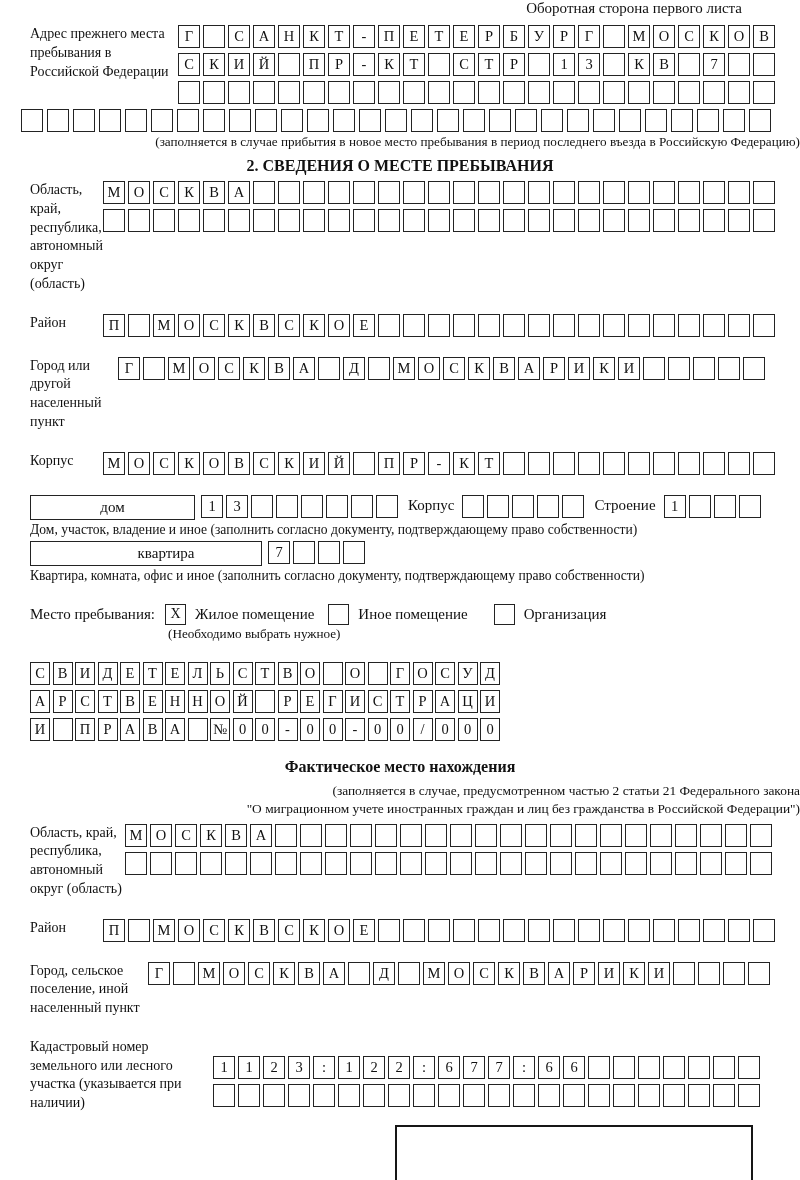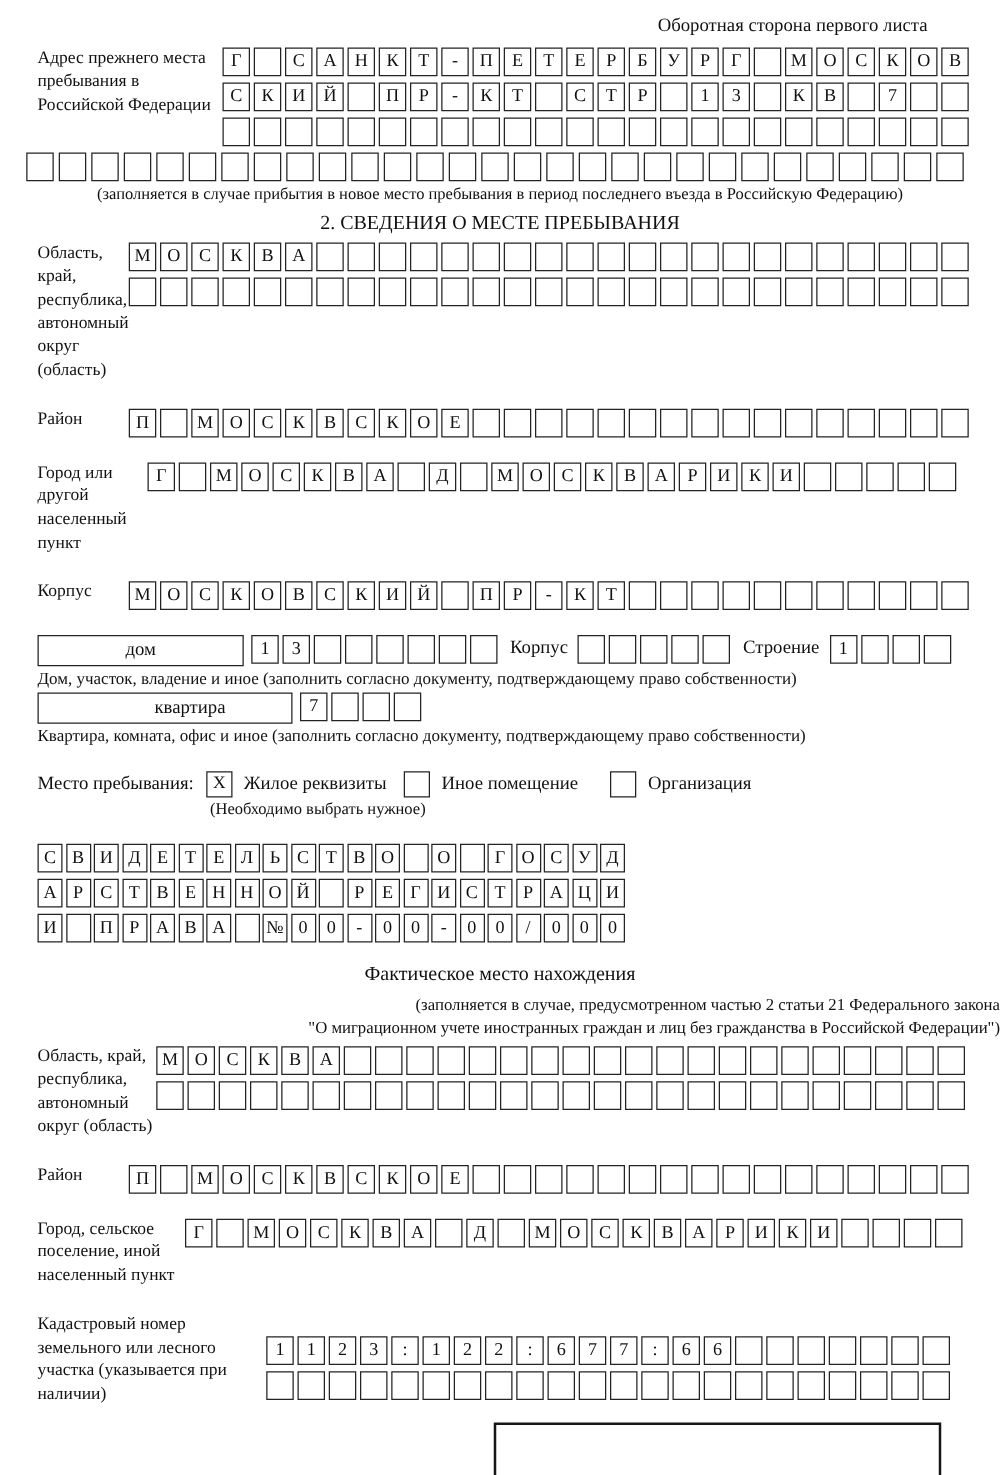--- a/index.html
+++ b/index.html
@@ -1,31 +1,31 @@
 <!DOCTYPE html>
 <html><head>
 <meta charset="utf-8">
 <style>
   html,body{margin:0;padding:0;background:#fff;}
   body{width:800px;height:1180px;font-family:"Liberation Serif",serif;color:#111;overflow:hidden;}
-  .hdr{ text-align:right; padding:13px 58px 0 0; font-size:15px; }
+  .hdr{ text-align:right; padding:0 58px 0 0; font-size:15px; }
   .frow{ display:flex; align-items:flex-start; margin-left:30px; }
   .flabel{ font-size:14px; line-height:1.34; flex:0 0 auto; }
   .w150{width:148px;} .w73{width:73px;} .w88{width:88px;} .w95{width:95px;}
   .w120{width:118px;} .w185{width:183px;} .w270{width:268px;}
   .cellstack .cells{ margin-bottom:5px; }
   .cells{ display:flex; column-gap:3px; flex:0 0 auto; }
   .cell{ flex:0 0 auto; box-sizing:border-box; width:22px; height:23px;
          border:1.6px solid #232323; display:flex; align-items:center; justify-content:center;
          font-size:14.5px; background:#fff; }
   .cells-sm{ column-gap:2.5px; }
   .cells-sm .cell{ width:20px; }
   .cells-wide{ column-gap:4px; }
-  .note{ text-align:center; font-size:13.2px; margin-top:2px; }
-  .sect{ text-align:center; font-weight:normal; font-size:16px; margin-top:7px; }
+  .note{ text-align:right; font-size:13.2px; margin-top:2px; }
+  .sect{ text-align:center; font-weight:bold; font-size:16px; margin-top:7px; }
   .caption{ margin:2px 0 3px 30px; font-size:13.6px; }
   .bigbox{ box-sizing:border-box; border:1.6px solid #232323; height:25px;
            display:flex; align-items:center; justify-content:center; font-size:15px; flex:0 0 auto; }
   .chk{ box-sizing:border-box; width:21px; height:21px; border:1.6px solid #232323;
         display:flex; align-items:center; justify-content:center; font-size:14px; flex:0 0 auto; }
   .mt4{margin-top:20px;} .mt6{margin-top:6px;} .mt8{margin-top:8px;}
   .stamp{ margin:12px 0 0 395px; width:358px; height:172px; border:2px solid #161616; box-sizing:border-box; }
   .stampcap{ margin:7px 0 0 372px; width:432px; text-align:center; font-size:14.4px; line-height:1.3; }
   .inllab{ font-size:15px; margin:2px 8px 0 10px; flex:0 0 auto;text-align:center; }
   .mplab{ font-size:15px; margin-right:10px; }
@@ -342,34 +342,34 @@
   <div class="cells">
       <span class="cell">1</span>
       <span class="cell"></span>
       <span class="cell"></span>
       <span class="cell"></span>
     </div>
 </div>
 <div class="caption">Дом, участок, владение и иное (заполнить согласно документу, подтверждающему право собственности)</div>
 
 <div class="frow">
-  <div class="bigbox" style="width:204px;padding-left:40px;">квартира</div>
+  <div class="bigbox" style="width:232px;padding-left:40px;">квартира</div>
   <div class="cells" style="margin-left:6px;">
       <span class="cell">7</span>
       <span class="cell"></span>
       <span class="cell"></span>
       <span class="cell"></span>
     </div>
 </div>
 <div class="caption">Квартира, комната, офис и иное (заполнить согласно документу, подтверждающему право собственности)</div>
 
 <div class="frow mt4" style="align-items:center;">
   <div class="mplab">Место пребывания:</div>
   <div class="chk">X</div>
-  <div class="optlab">Жилое реквизиты</div>
+  <div class="optlab">Жилое помещение</div>
   <div class="chk"></div>
   <div class="optlab">Иное помещение</div>
   <div class="chk" style="margin-left:12px;"></div>
   <div class="optlab">Организация</div>
 </div>
 <div class="note-left">(Необходимо выбрать нужное)</div>
 
 <div class="frow mt4">
   <div class="cellstack">
     <div class="cells cells-sm">

